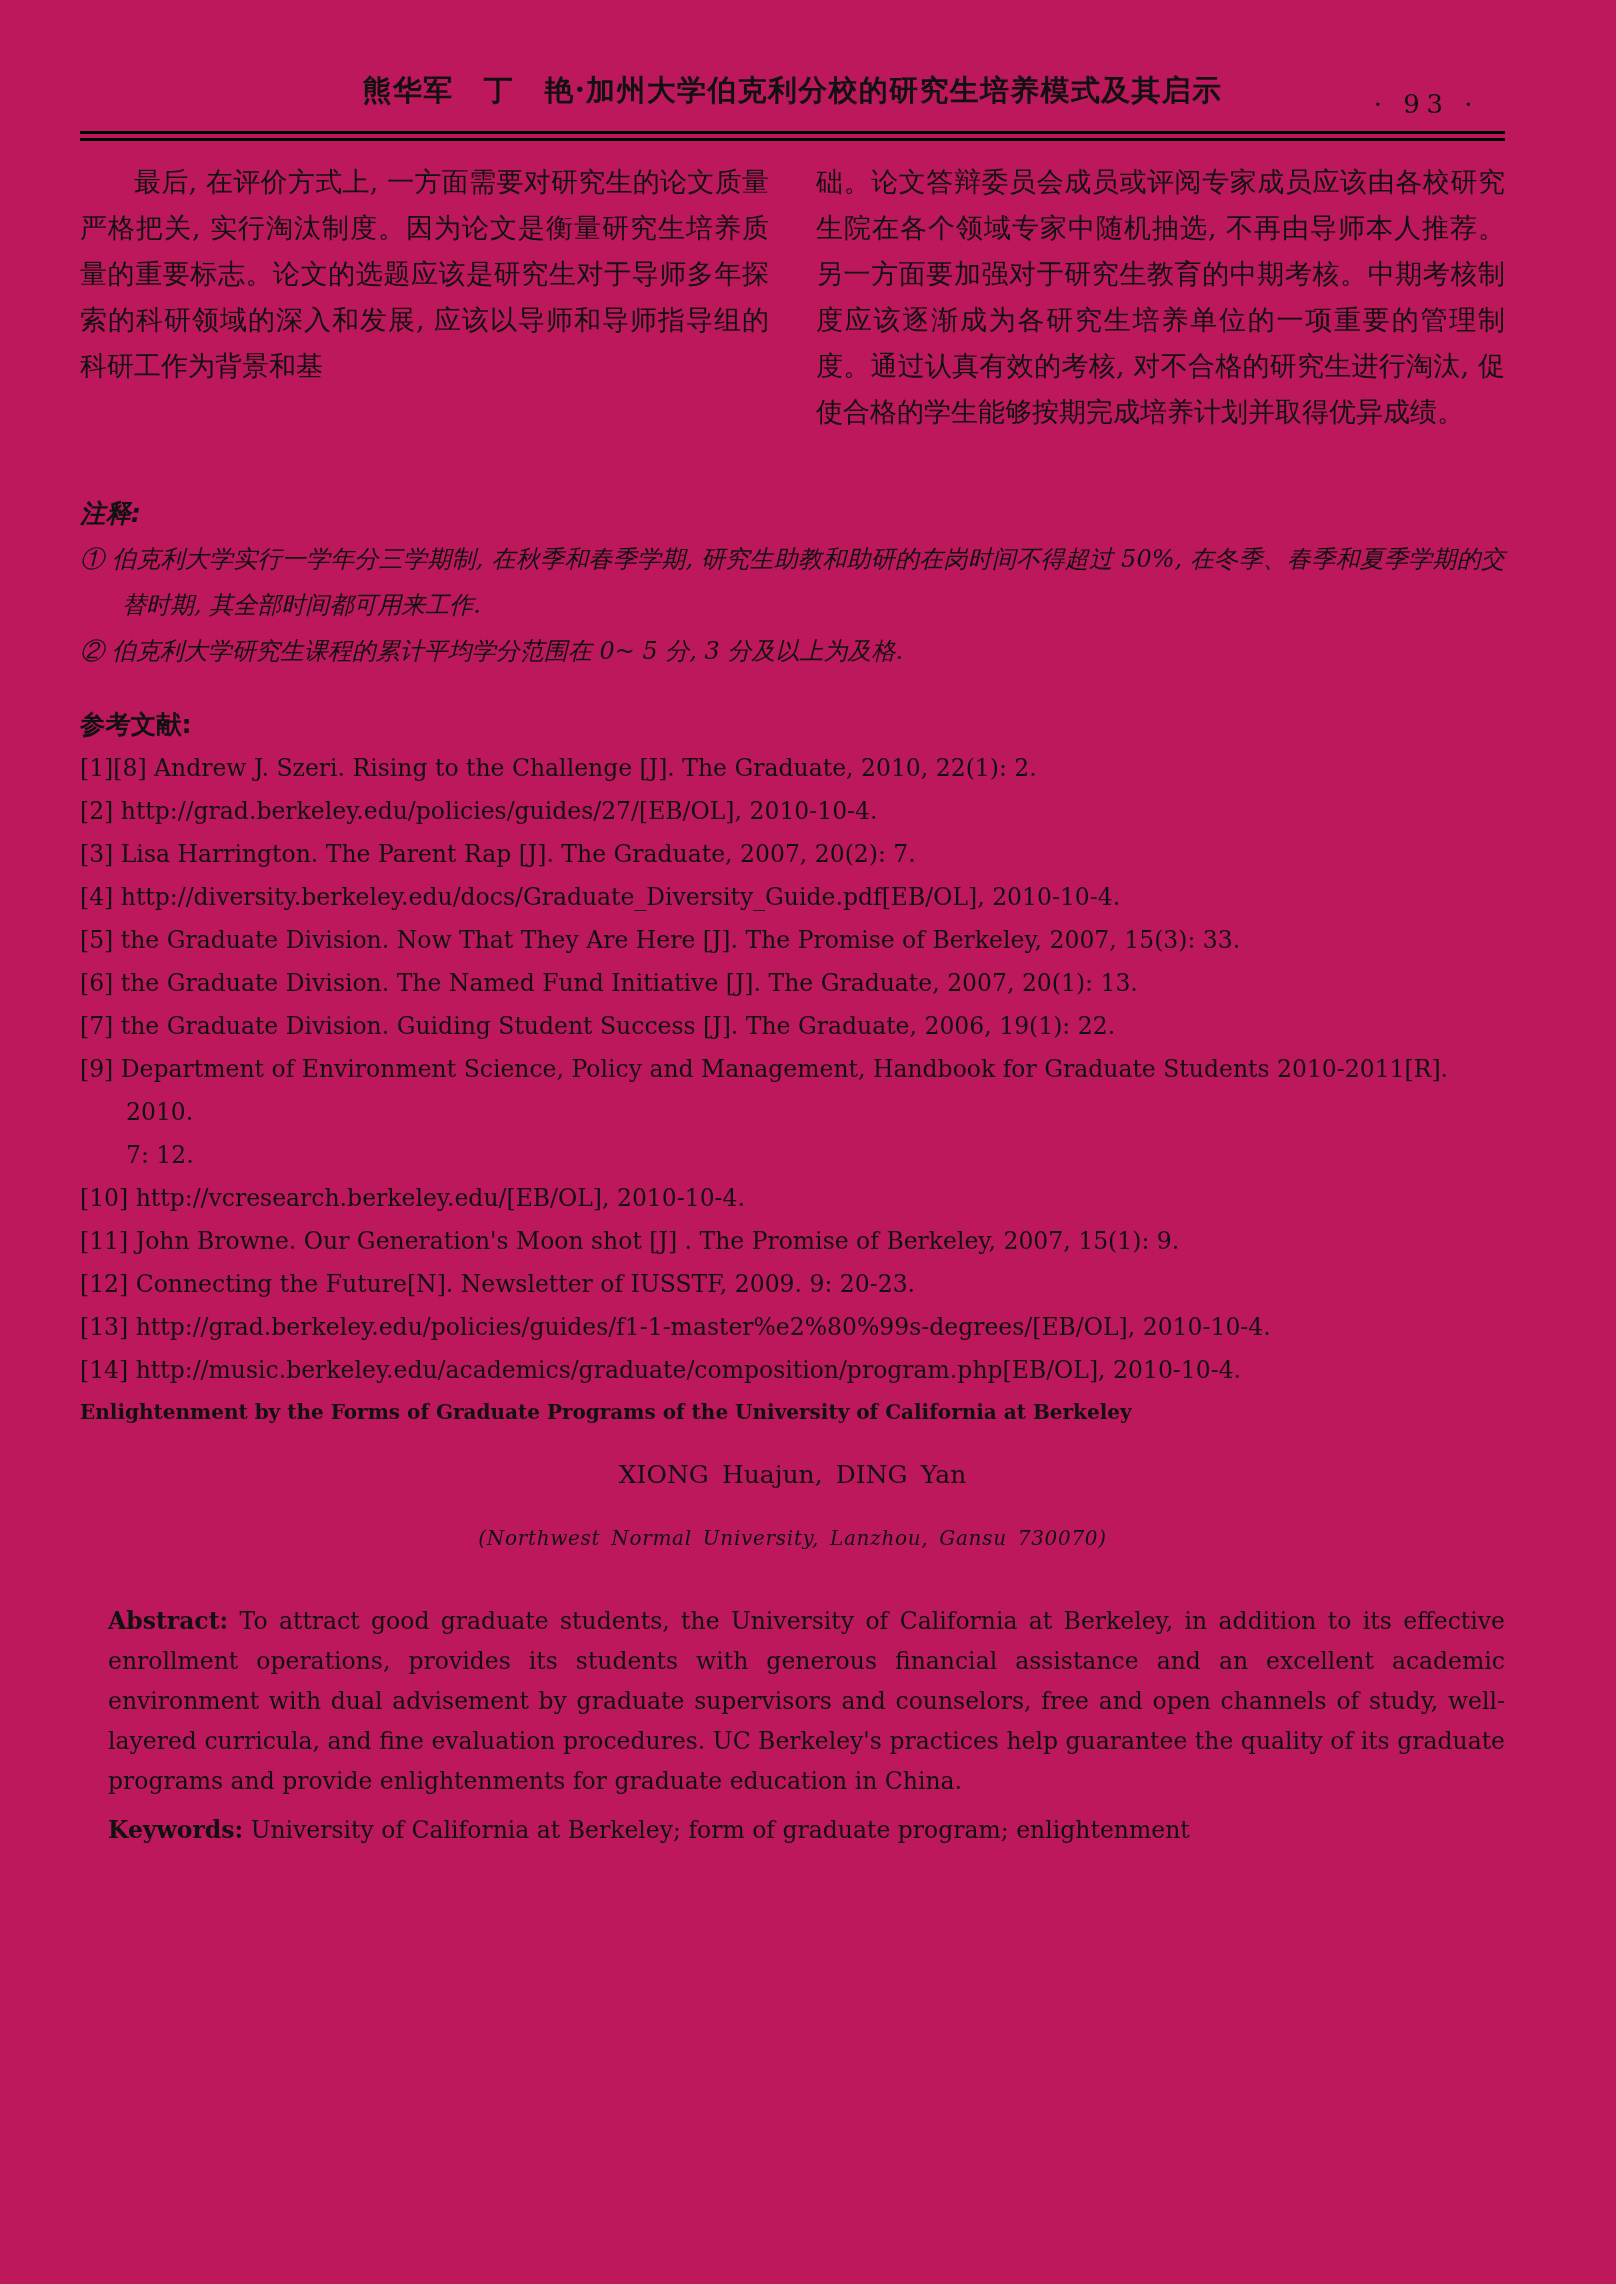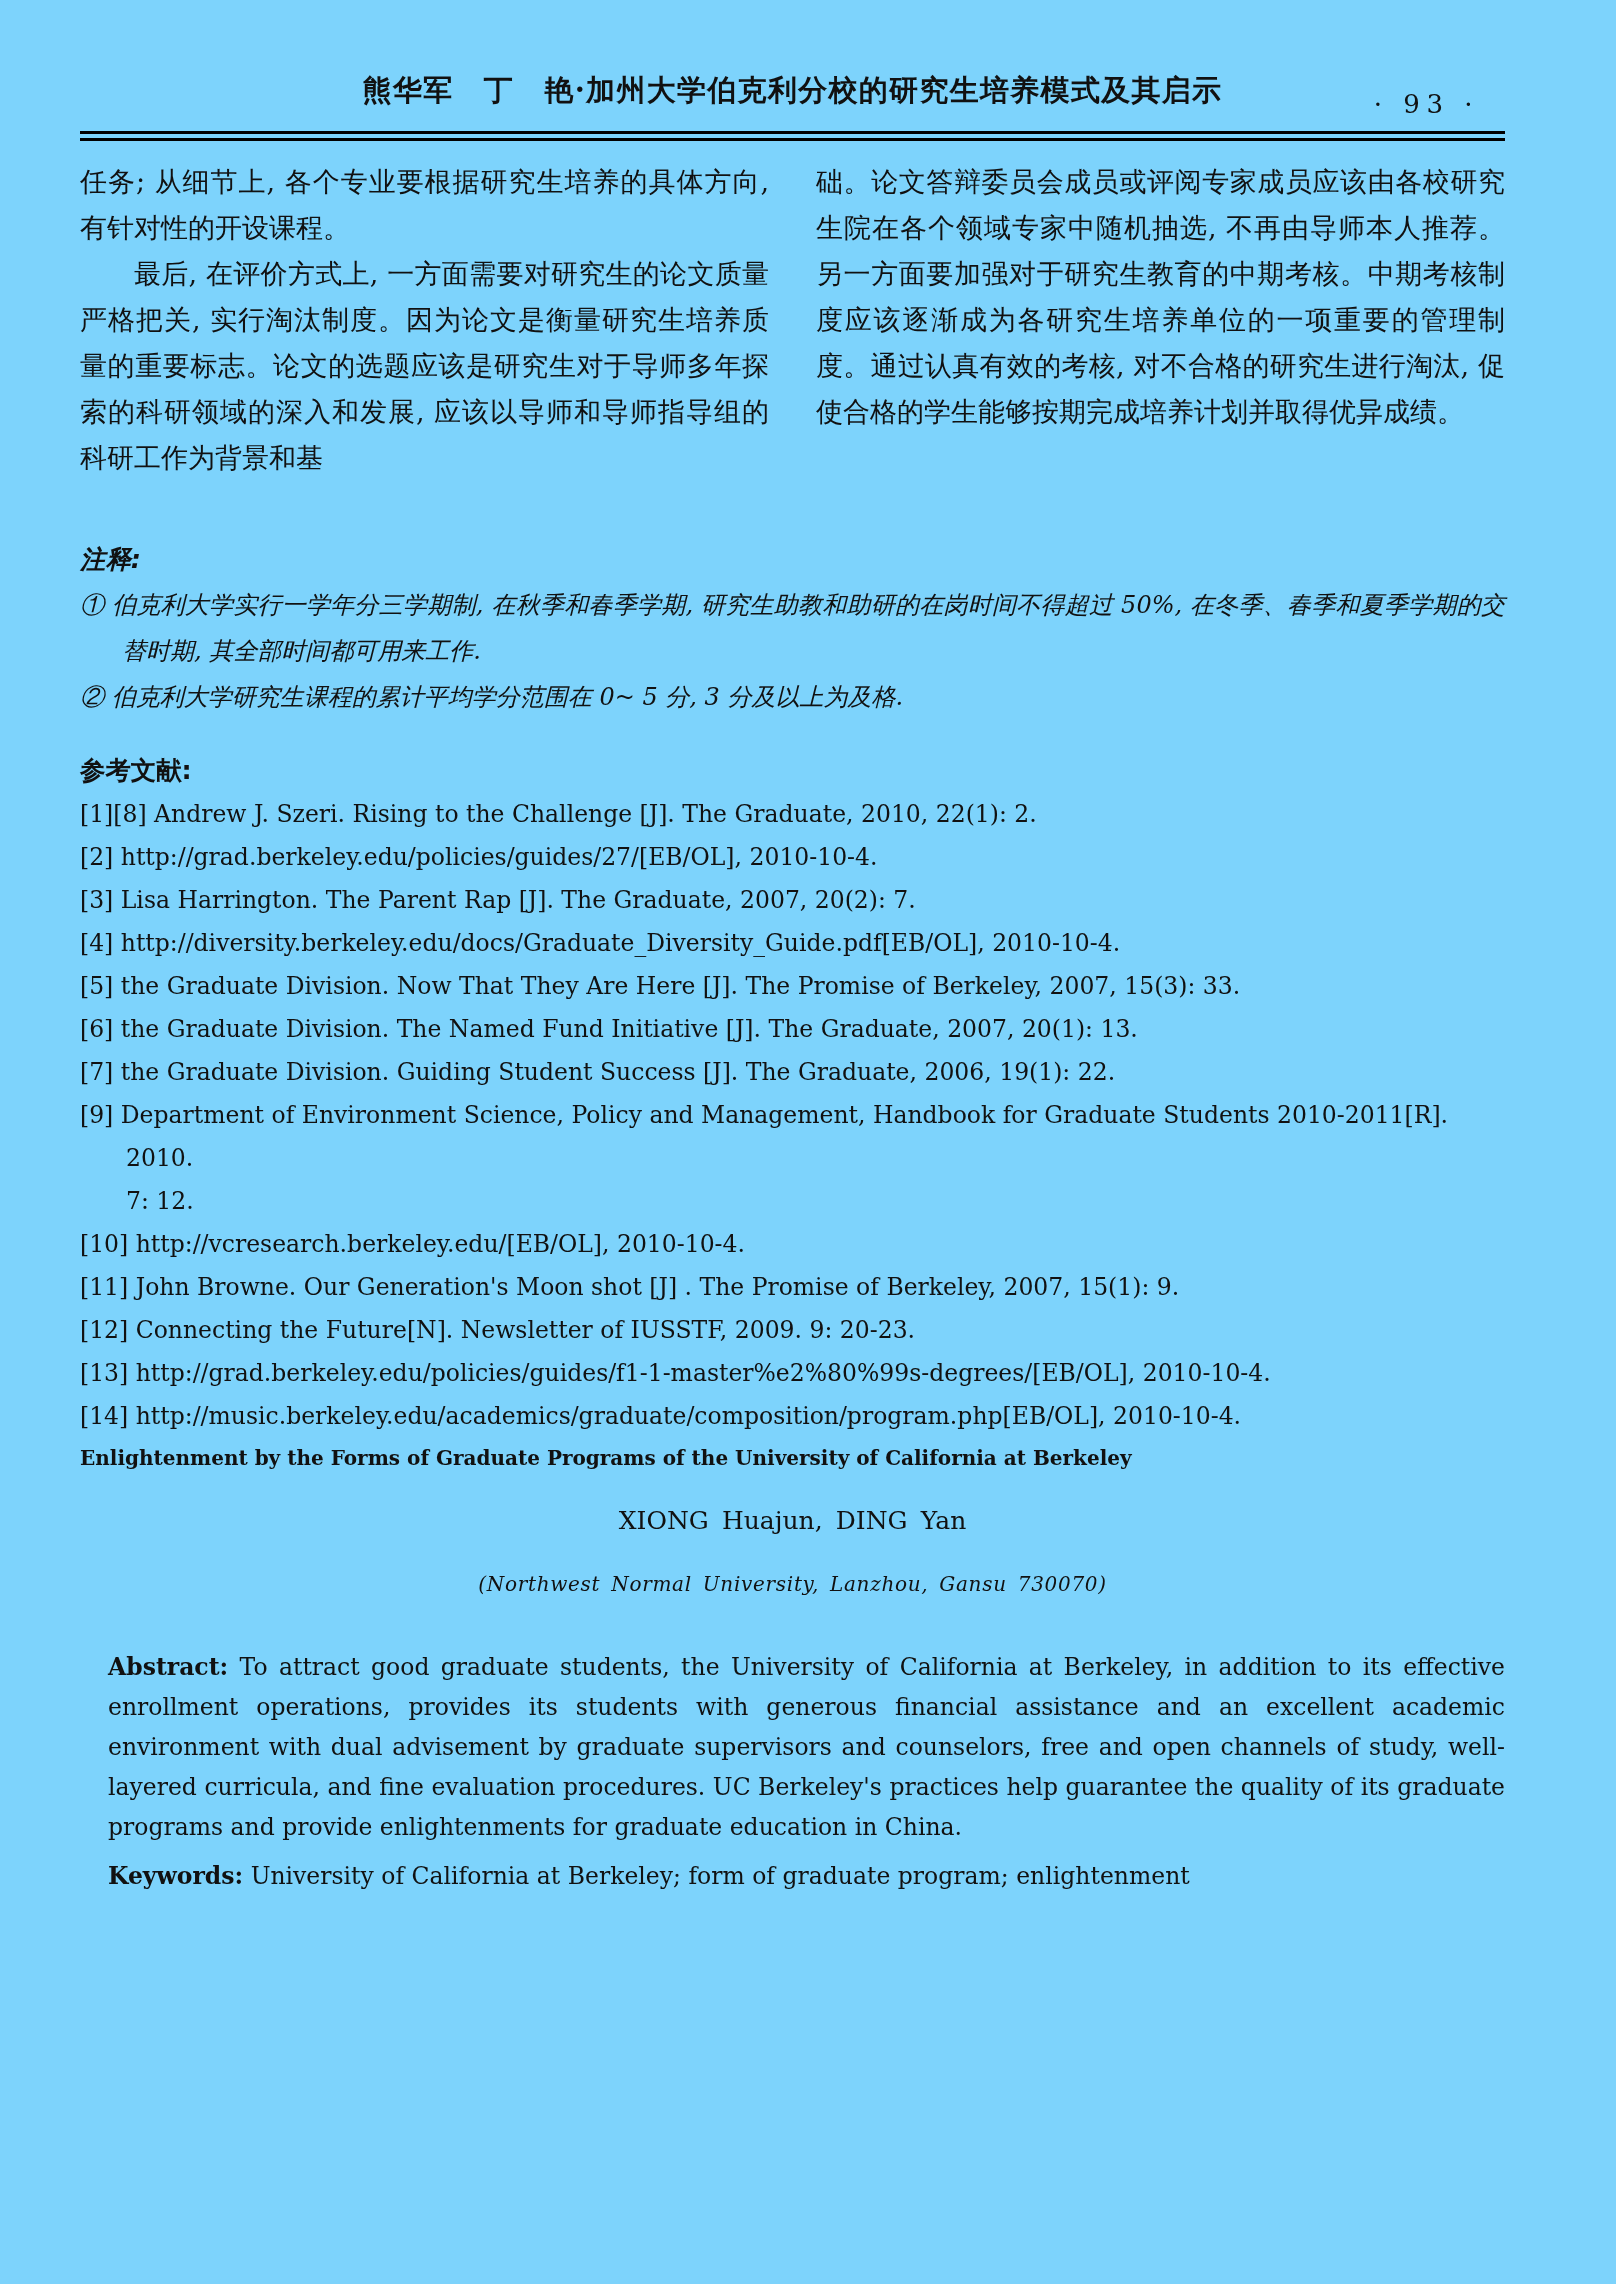--- a/index.html
+++ b/index.html
@@ -1,20 +1,20 @@
 <!DOCTYPE html>
 <html lang="zh" style="font-size:10.4px"><head>
 <meta charset="utf-8">
 <style>
   html, body { margin: 0; padding: 0; background: #e8e8e8; }
   .page {
     position: relative;
     width: 1616px;
     height: 2284px;
-    background: #7dd3fc;
+    background: #be185d;
     color: #111;
     font-family: "DejaVu Serif", "Liberation Serif", serif;
     overflow: hidden;
   }
   .content {
     box-sizing: border-box;
     padding: 67px 111px 0 80px;
   }
   
   .header {
@@ -123,21 +123,20 @@
   <div class="content">
 
     <div class="header">
       <span class="running-title">熊华军　丁　艳·加州大学伯克利分校的研究生培养模式及其启示</span>
       <span class="page-number">· 93 ·</span>
     </div>
     <div class="header-rule"></div>
 
     <div class="columns">
       <div class="column">
-        <p>任务; 从细节上, 各个专业要根据研究生培养的具体方向, 有针对性的开设课程。</p>
         <p class="para-indent">最后, 在评价方式上, 一方面需要对研究生的论文质量严格把关, 实行淘汰制度。因为论文是衡量研究生培养质量的重要标志。论文的选题应该是研究生对于导师多年探索的科研领域的深入和发展, 应该以导师和导师指导组的科研工作为背景和基</p>
       </div>
       <div class="column">
         <p>础。论文答辩委员会成员或评阅专家成员应该由各校研究生院在各个领域专家中随机抽选, 不再由导师本人推荐。另一方面要加强对于研究生教育的中期考核。中期考核制度应该逐渐成为各研究生培养单位的一项重要的管理制度。通过认真有效的考核, 对不合格的研究生进行淘汰, 促使合格的学生能够按期完成培养计划并取得优异成绩。</p>
       </div>
     </div>
 
     <div class="notes-section">
       <div class="section-label">注释:</div>
       <div class="notes-body">

